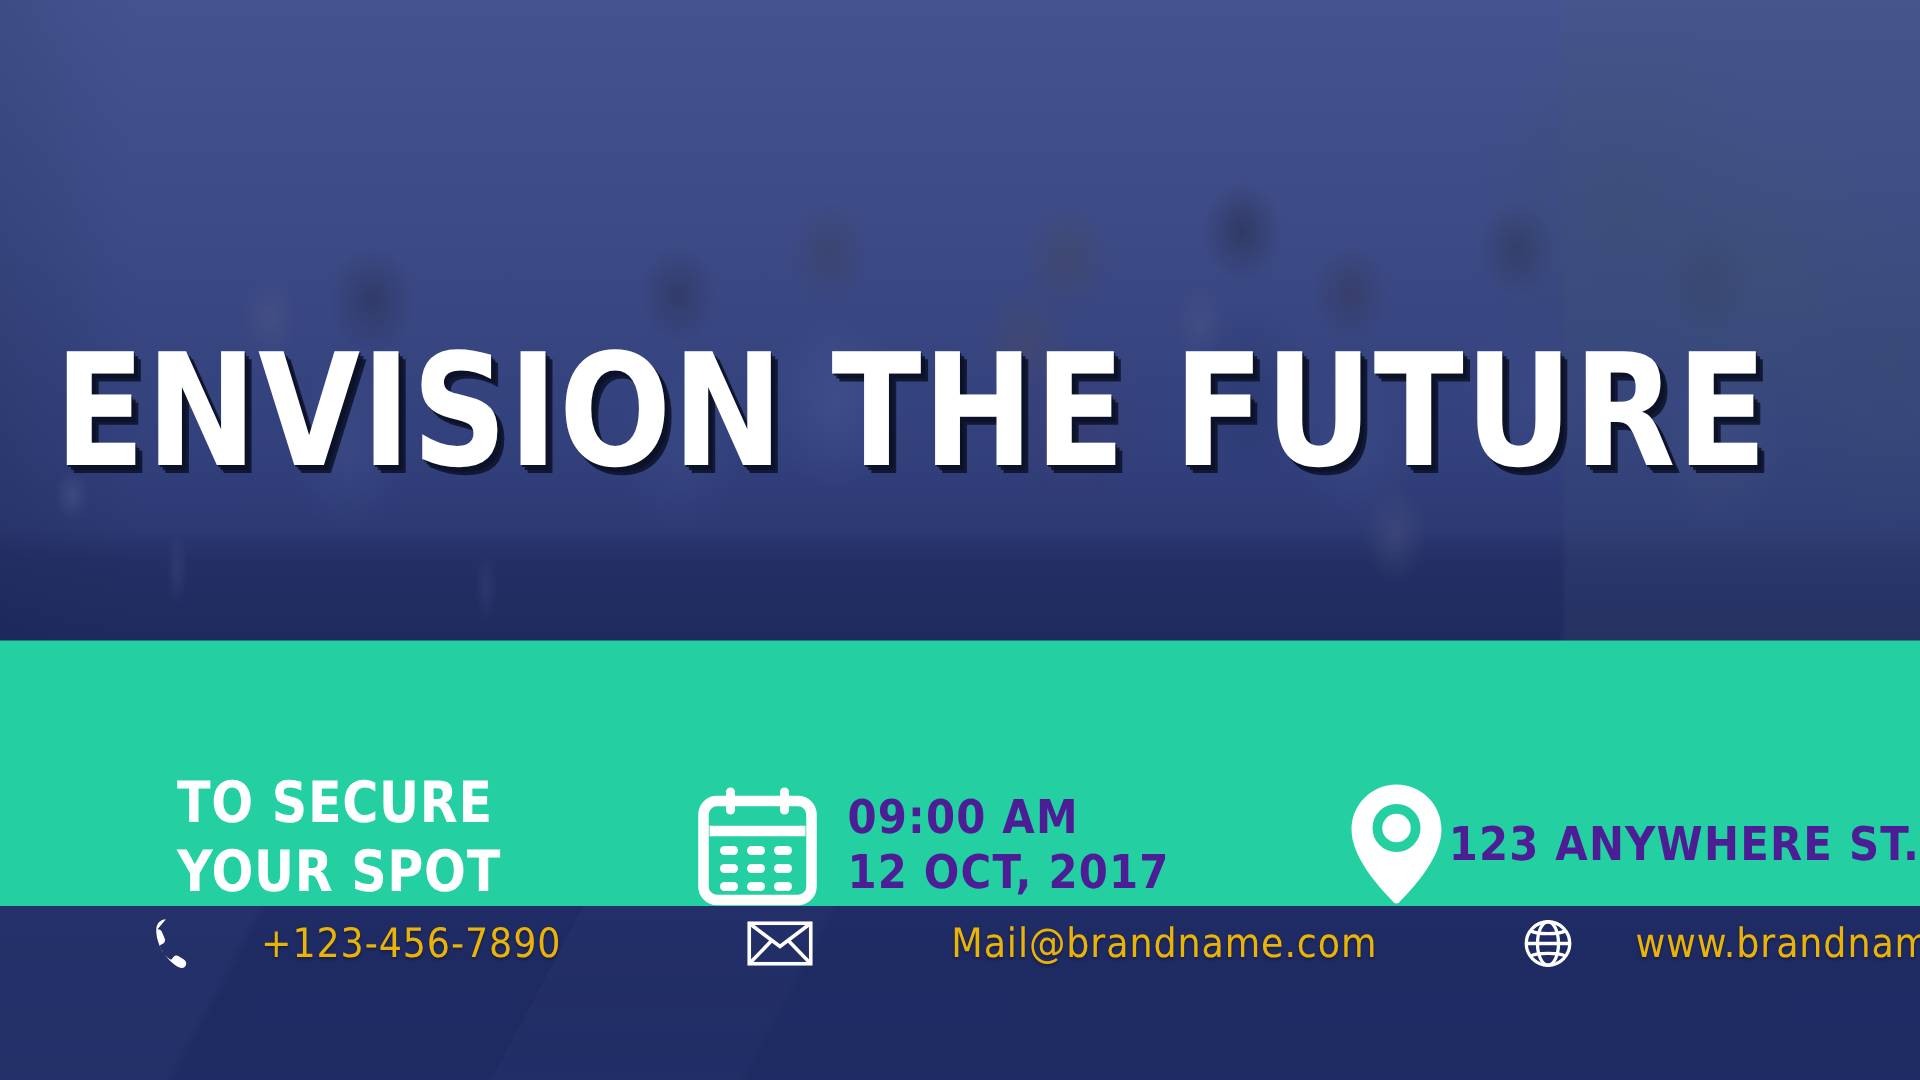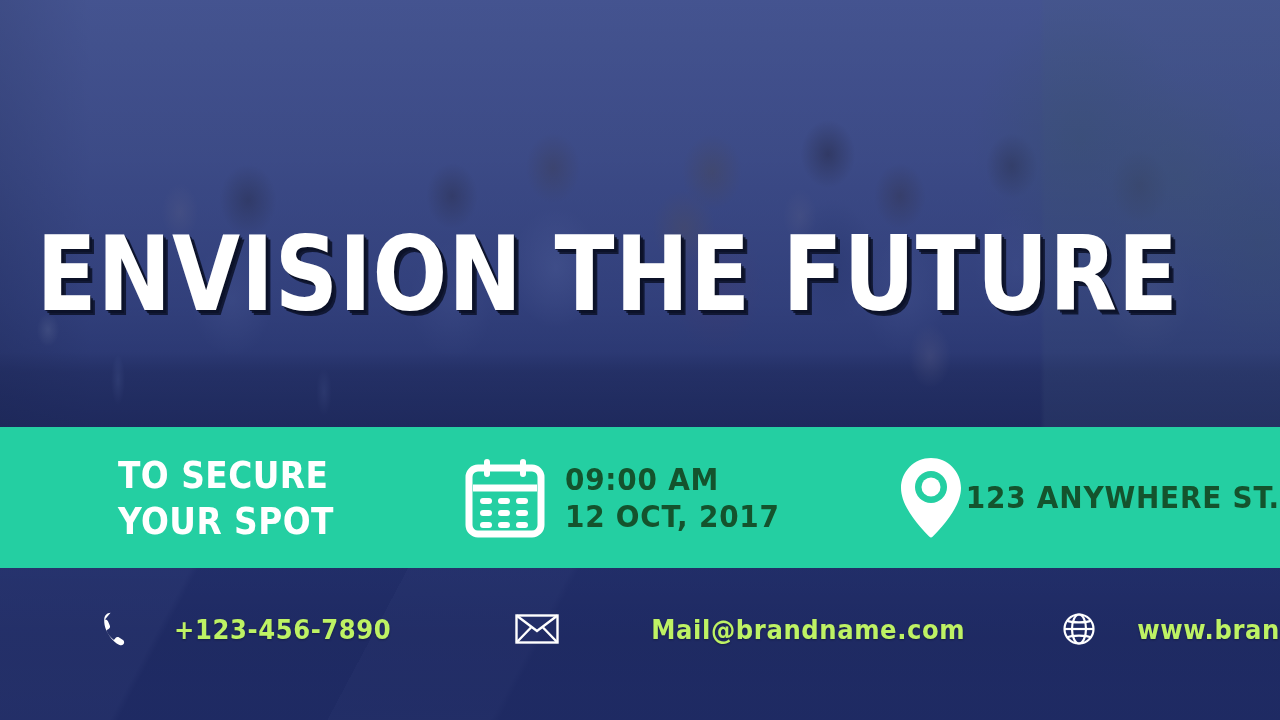--- a/index.html
+++ b/index.html
@@ -103,23 +103,23 @@
     transform:scaleX(.94);
     text-shadow:
        5px 5px 0 rgba(12,18,40,.85),
        3px 3px 0 rgba(12,18,40,.85),
        1px 1px 0 rgba(12,18,40,.85);
     white-space:nowrap;
   }
 
   
   .teal-band {
-    position:absolute; left:0; right:0; top:427px; height:141px;
+    position:absolute; left:0; right:0; top:427px; height:177px;
     background:#24cfa2;
-    display:flex; align-items:center;
+    display:flex; align-items:flex-end;
   }
 
   .cta {
     margin-left:118px;
     width:300px;
     font-family:"Liberation Sans Narrow","DejaVu Sans Condensed","Liberation Sans", sans-serif;
     font-weight:700;
     font-size:38px;
     line-height:46px;
     letter-spacing:.5px;
@@ -129,45 +129,45 @@
   }
   .cta div { white-space:nowrap; }
 
   .info-block { display:flex; align-items:center; }
   .info-block .txt {
     font-family:"Liberation Sans Narrow","DejaVu Sans Condensed","Liberation Sans", sans-serif;
     font-weight:700;
     font-size:31px;
     line-height:37px;
     letter-spacing:.8px;
-    color:#14532d;
+    color:#4c1d95;
     white-space:nowrap;
   }
 
   .date-block { margin-left:54px; }
   .date-block .txt { margin-left:20px; }
 
   .loc-block { margin-left:120px; }
   .loc-block .txt { margin-left:4px; }
 
   .cal-icon { width:80px; height:80px; display:block; }
   .pin-icon { width:62px; height:82px; display:block; }
 
   
   .contact-bar {
     position:absolute; left:0; right:0; top:598px; height:62px;
     display:flex; align-items:center;
   }
   .contact-item { display:flex; align-items:center; }
   .contact-item .ctxt {
     font-family:"Liberation Sans Narrow","DejaVu Sans Condensed","Liberation Sans", sans-serif;
-    font-weight:700;
+    font-weight:400;
     font-size:27px;
     letter-spacing:.6px;
-    color:#bef264;
+    color:#eab308;
     white-space:nowrap;
     text-shadow:0 1px 2px rgba(10,16,40,.45);
   }
   .ci-phone { margin-left:102px; }
   .ci-phone .ctxt { margin-left:48px; }
   .ci-mail  { margin-left:124px;gap:48px; }
   .ci-mail .ctxt { margin-left:44px; }
   .ci-web   { margin-left:98px; }
   .ci-web .ctxt { margin-left:42px; }
 

